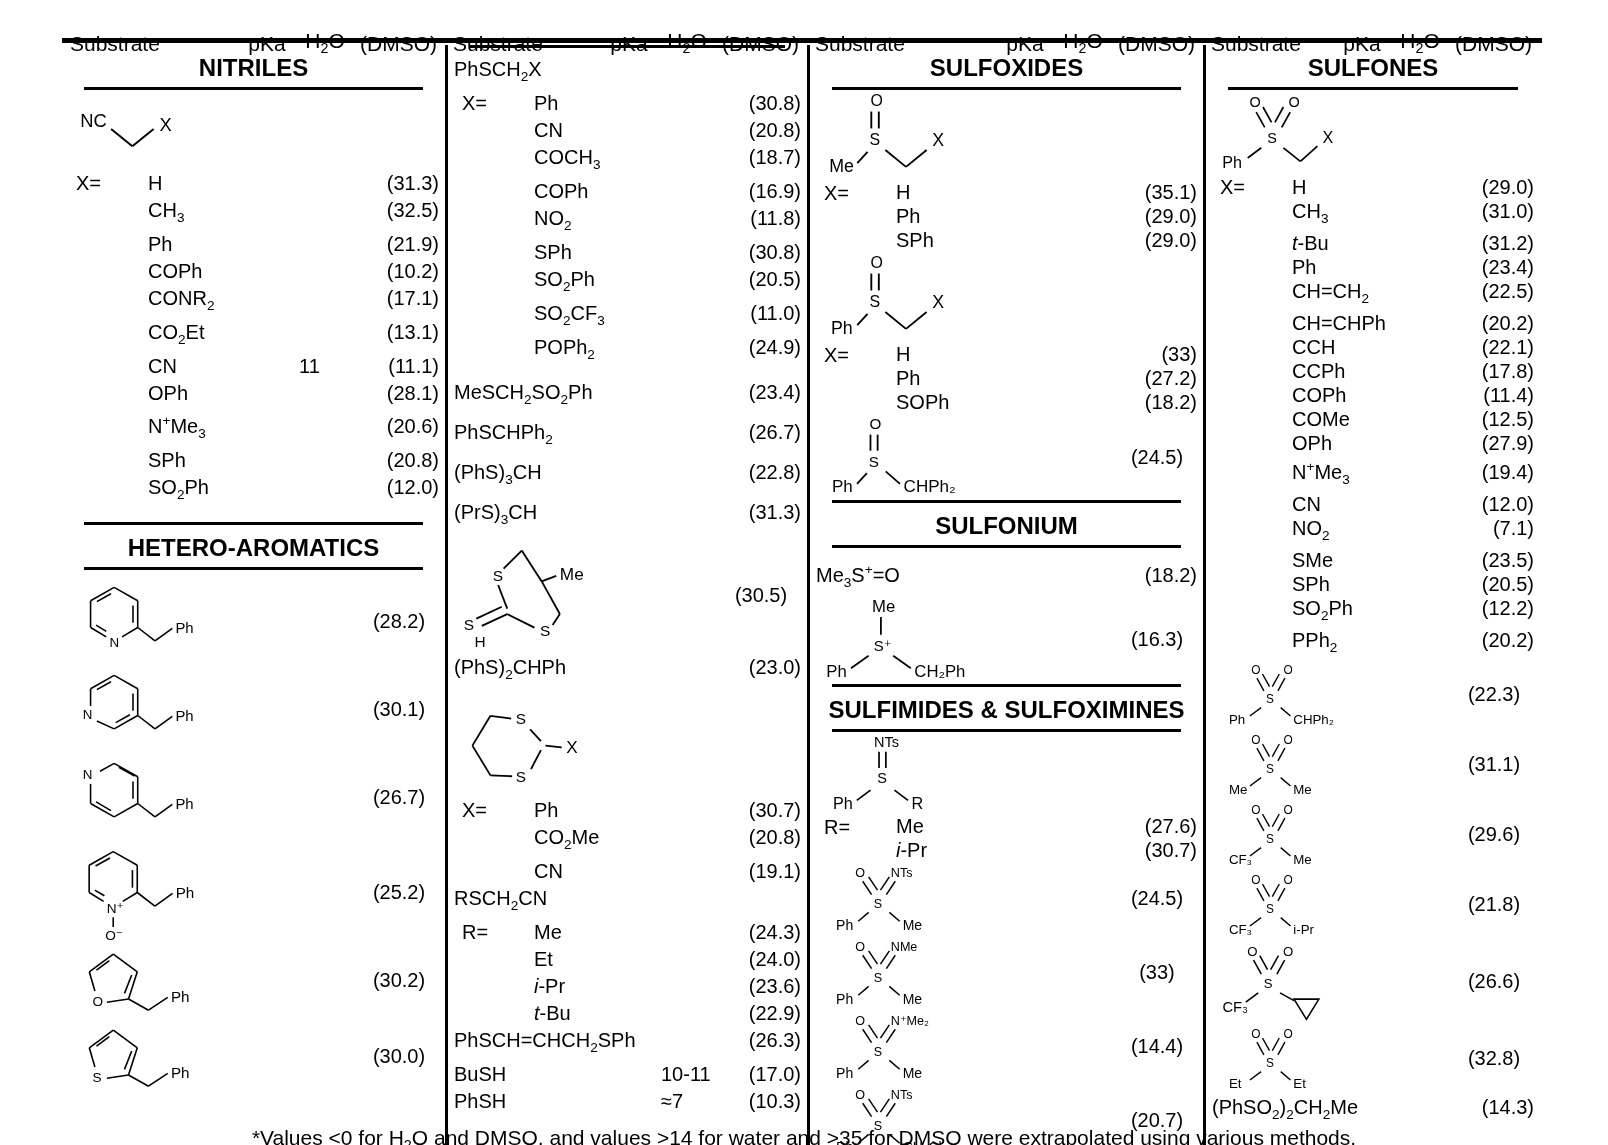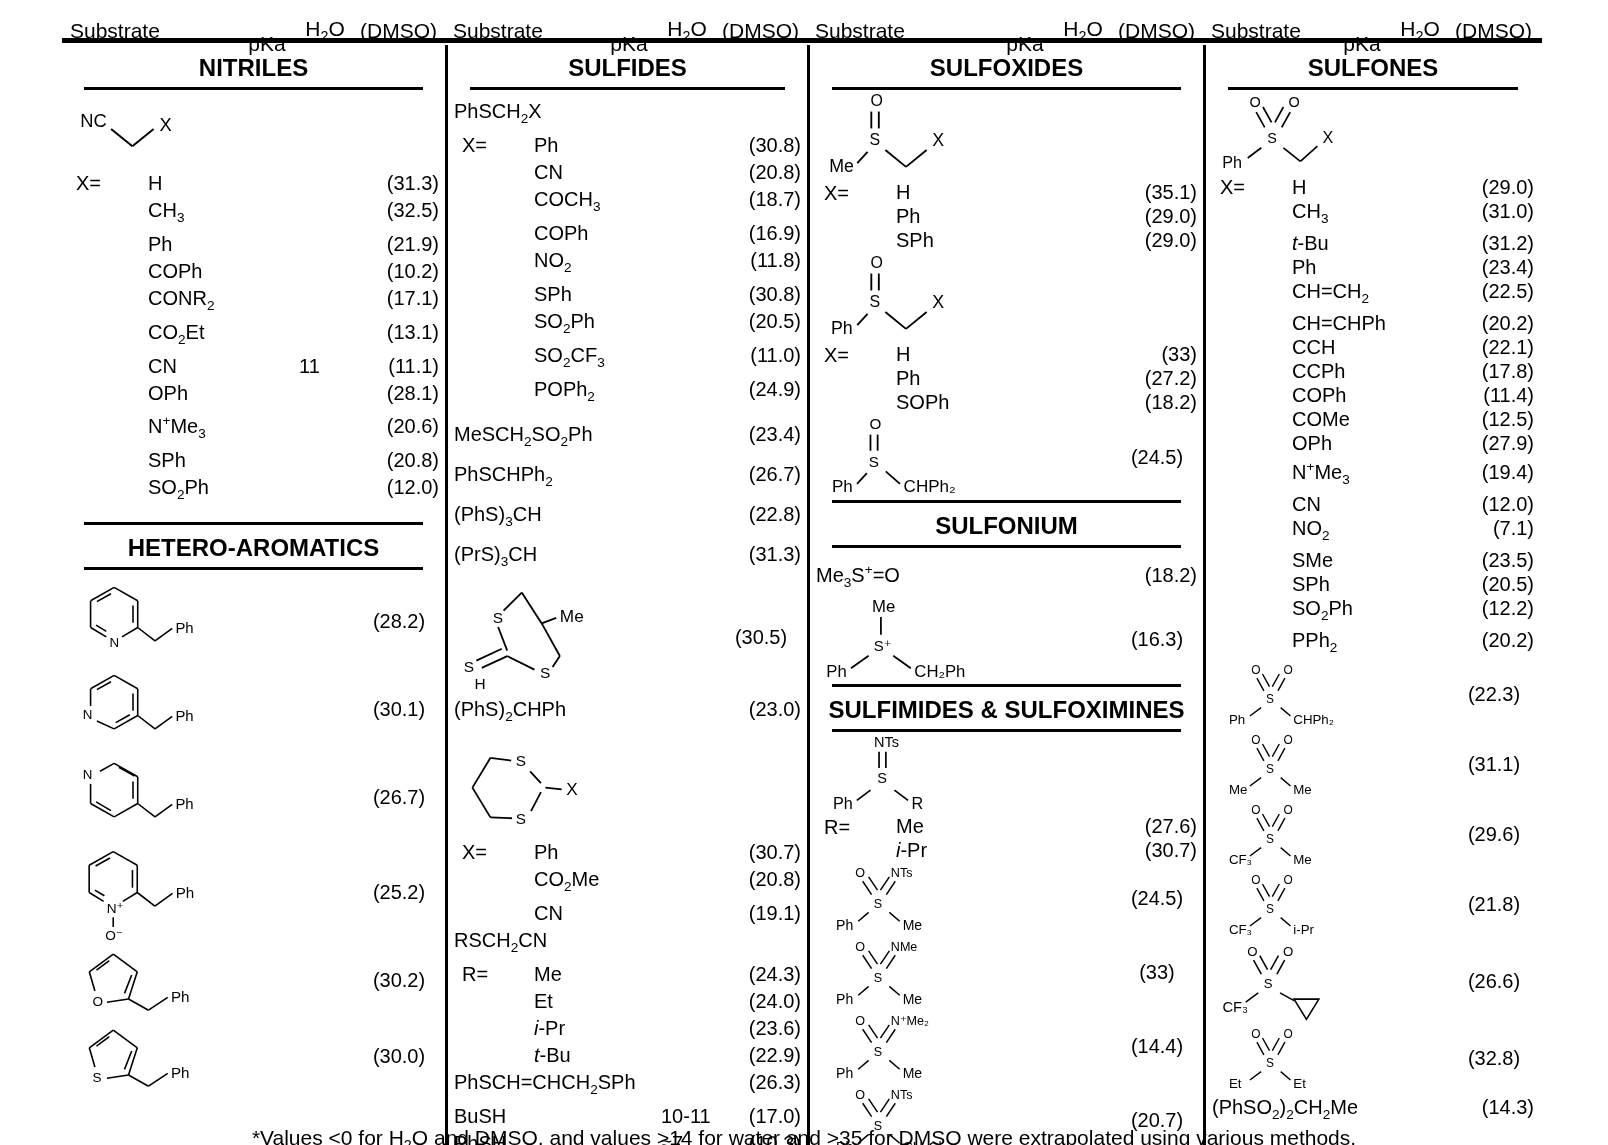--- a/index.html
+++ b/index.html
@@ -4,21 +4,21 @@
 <style>
   html,body{margin:0;padding:0;background:#fff;}
   .page{position:relative;width:1608px;height:1145px;background:#fff;color:#000;
         font-family:"Liberation Sans","DejaVu Sans",sans-serif;font-size:20px;overflow:hidden;}
   sub{font-size:68%;}
   sup{font-size:68%;}
   i{font-style:italic;}
   
   .hdr{position:absolute;top:6px;left:62px;right:66px;display:grid;
        grid-template-columns:383px 362px 396px 337px;}
-  .hgroup{display:flex;align-items:center;padding:0 8px;font-size:21px;}
+  .hgroup{display:flex;align-items:flex-end;padding:0 8px;font-size:21px;}
   .hgroup .sub-l{flex:1;}
   .hgroup .pka{width:56px;text-align:center;flex:none;margin-top:26px;}
   .hgroup .h2o{width:60px;text-align:center;flex:none;}
   .hgroup .dmso{width:82px;text-align:right;flex:none;}
   .top-rule{position:absolute;top:38px;left:62px;right:66px;height:5px;background:#000;}
   
   .cols{position:absolute;top:45px;left:62px;right:66px;height:994px;display:grid;
         grid-template-columns:383px 362px 396px 337px;}
   .col{padding:0 6px;overflow:visible;}
   .col + .col{border-left:3px solid #000;}
@@ -273,21 +273,20 @@
           <text class="sm" x="30" y="79">S</text>
           <line x1="75" y1="70" x2="100" y2="84"></line>
             <line x1="100" y1="84" x2="124" y2="68"></line>
           <text x="128" y="74">Ph</text>
         </svg>
         <span class="dmso">(30.0)</span>
       </div>
     </div>
 
     <div class="col">
-      <div class="section-title">SULFIDES</div>
       <div class="rule"></div>
       <div class="gap-s"></div>
       <div class="row">
         <span class="lbl">PhSCH<sub>2</sub>X</span>
       </div>
       <div class="rows indent">
         <span class="xeq">X=</span>
 
           <div class="row">
             <span class="lbl">Ph</span>

